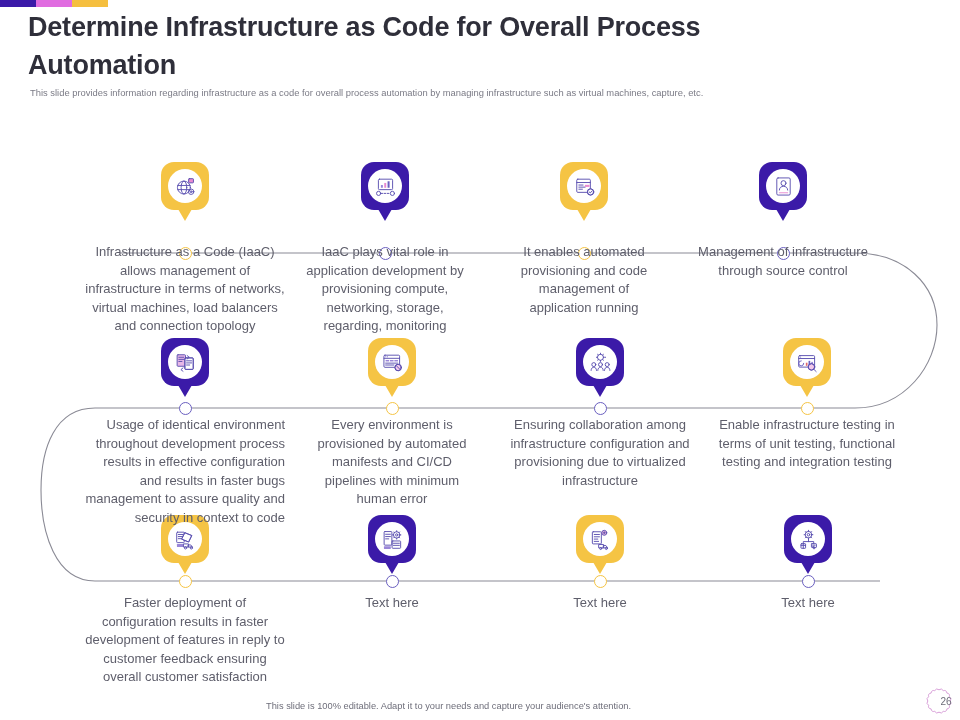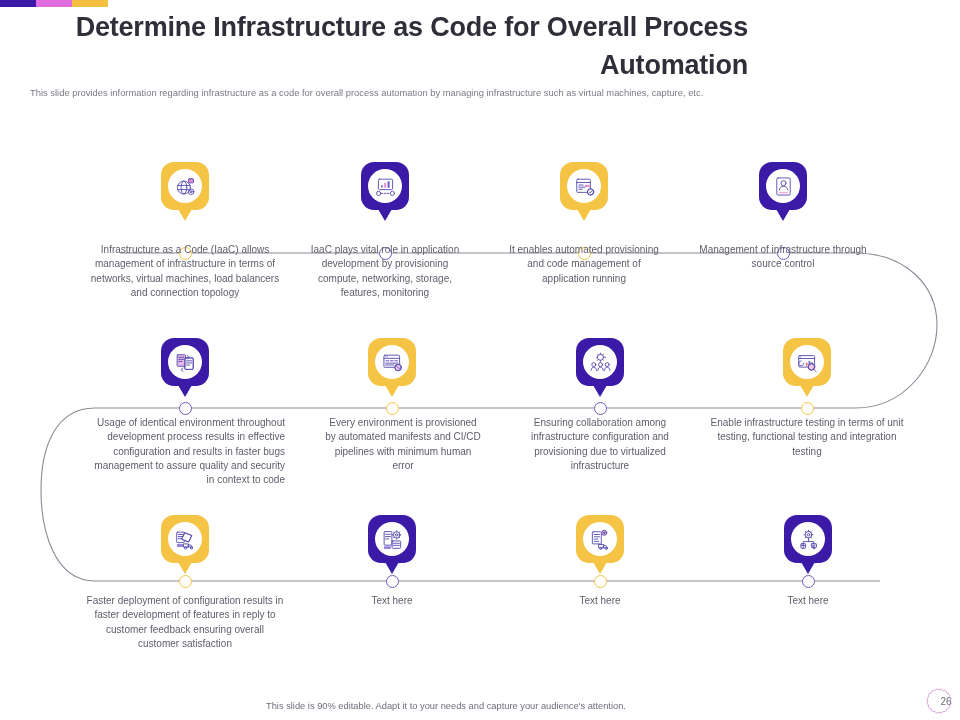--- a/index.html
+++ b/index.html
@@ -36,21 +36,20 @@
   .title {
     position: absolute;
     left: 28px;
     top: 8px;
     width: 720px;
     font-size: 27px;
     font-weight: bold;
     line-height: 1.42;
     color: #2f2f3a;
     letter-spacing: -0.2px;
-    text-align: right;
   }
   .subtitle {
     position: absolute;
     left: 30px;
     top: 86px;
     width: 890px;
     font-size: 9.4px;
     color: #7b7b86;
     line-height: 1.4;
   }
@@ -105,21 +104,21 @@
     background: #ffffff;
     box-sizing: border-box;
     border-width: 1.6px;
     border-style: solid;
   }
 
   
   .caption {
     position: absolute;
     text-align: center;
-    font-size: 10px;
+    font-size: 13px;
     line-height: 1.43;
     color: #5e5e6b;
   }
 
   
   .footer-note {
     position: absolute;
     left: 266px;
     top: 701px;
     font-size: 9.3px;
@@ -362,34 +361,34 @@
             <path d="M15 16.4h2.4M15 17.6h1.4"></path>
             <path d="M15.6 18.6v1.2h1.4v-1.2"></path>
           </svg>
         </div>
         <div class="tail" style="border-top-color: rgb(59, 26, 168);"></div>
       </div>
       <div class="node" style="left: 801.5px; top: 574.5px; border-color: rgb(106, 95, 192);"></div>
     </div>
   <div id="captions">
       <div class="caption" style="width: 200px; left: 85px; top: 243px;">Infrastructure as a Code (IaaC) allows management of infrastructure in terms of networks, virtual machines, load balancers and connection topology</div>
-      <div class="caption" style="width: 160px; left: 305px; top: 243px;">IaaC plays vital role in application development by provisioning compute, networking, storage, features, monitoring</div>
+      <div class="caption" style="width: 160px; left: 305px; top: 243px;">IaaC plays vital role in application development by provisioning compute, networking, storage, regarding, monitoring</div>
       <div class="caption" style="width: 150px; left: 509px; top: 243px;">It enables automated provisioning and code management of application running</div>
       <div class="caption" style="width: 200px; left: 683px; top: 243px;">Management of infrastructure through source control</div>
       <div class="caption" style="width: 200px; left: 85px; top: 416px; text-align: right;">Usage of identical environment throughout development process results in effective configuration and results in faster bugs management to assure quality and security in context to code</div>
-      <div class="caption" style="width: 160px; left: 312px; top: 416px; margin-left: 11px;">Every environment is provisioned by automated manifests and CI/CD pipelines with minimum human error</div>
+      <div class="caption" style="width: 160px; left: 312px; top: 416px;">Every environment is provisioned by automated manifests and CI/CD pipelines with minimum human error</div>
       <div class="caption" style="width: 190px; left: 505px; top: 416px;">Ensuring collaboration among infrastructure configuration and provisioning due to virtualized infrastructure</div>
       <div class="caption" style="width: 200px; left: 707px; top: 416px;">Enable infrastructure testing in terms of unit testing, functional testing and integration testing</div>
       <div class="caption" style="width: 200px; left: 85px; top: 594px;">Faster deployment of configuration results in faster development of features in reply to customer feedback ensuring overall customer satisfaction</div>
       <div class="caption" style="width: 120px; left: 332px; top: 594px;">Text here</div>
       <div class="caption" style="width: 120px; left: 540px; top: 594px;">Text here</div>
       <div class="caption" style="width: 120px; left: 748px; top: 594px;">Text here</div>
     </div>
 
-  <div class="footer-note">This slide is 90% editable. Adapt it to your needs and capture your audience's attention.</div>
+  <div class="footer-note">This slide is 100% editable. Adapt it to your needs and capture your audience's attention.</div>
   <div class="page-badge">
     <svg width="34" height="34" viewBox="0 0 34 34">
       <g id="scallop" fill="none" stroke="#d9a0d9" stroke-width="1">
           <path d="M 17.00 5.80 Q 19.63 3.76 21.29 6.65 Q 24.50 5.78 24.92 9.08 Q 28.22 9.50 27.35 12.71 Q 30.24 14.37 28.20 17.00 Q 30.24 19.63 27.35 21.29 Q 28.22 24.50 24.92 24.92 Q 24.50 28.22 21.29 27.35 Q 19.63 30.24 17.00 28.20 Q 14.37 30.24 12.71 27.35 Q 9.50 28.22 9.08 24.92 Q 5.78 24.50 6.65 21.29 Q 3.76 19.63 5.80 17.00 Q 3.76 14.37 6.65 12.71 Q 5.78 9.50 9.08 9.08 Q 9.50 5.78 12.71 6.65 Q 14.37 3.76 17.00 5.80 Z"></path>
         </g>
     </svg>
     <div class="num">26</div>
   </div>
 
 </div>

